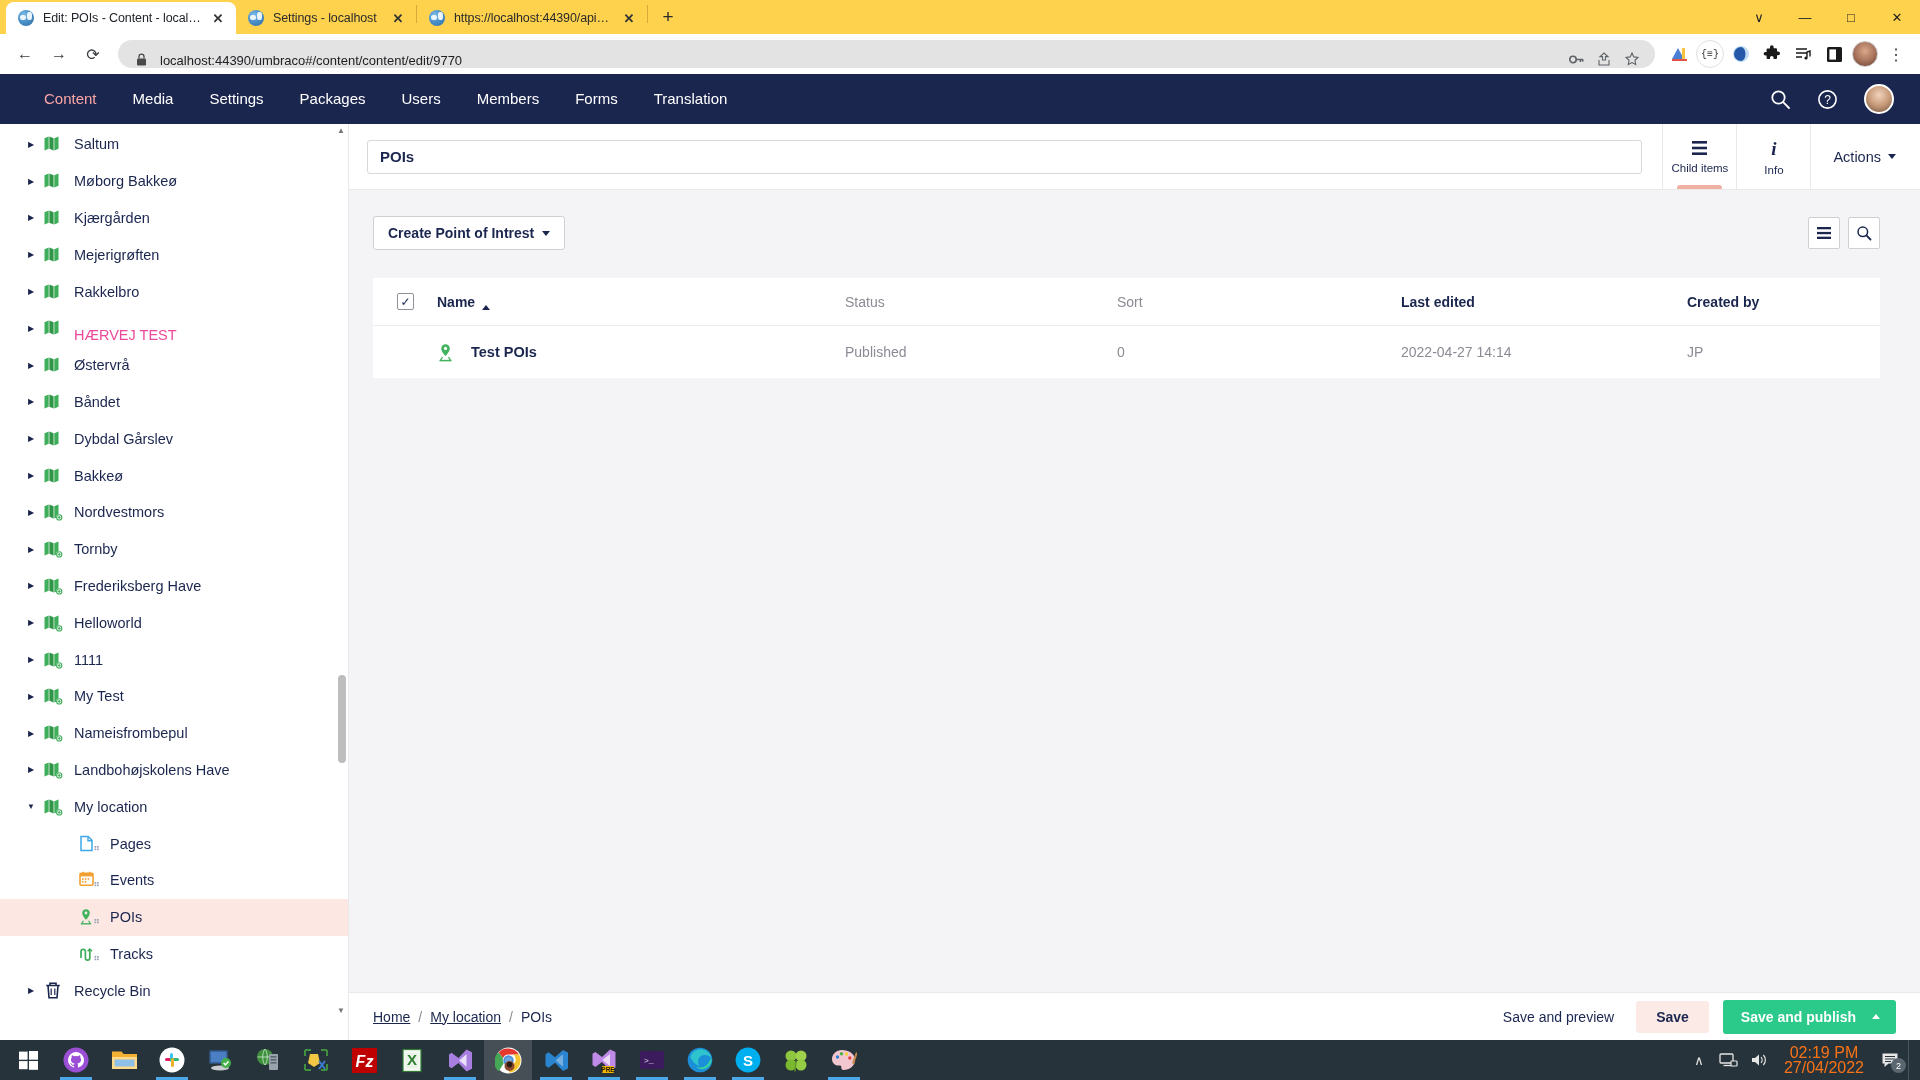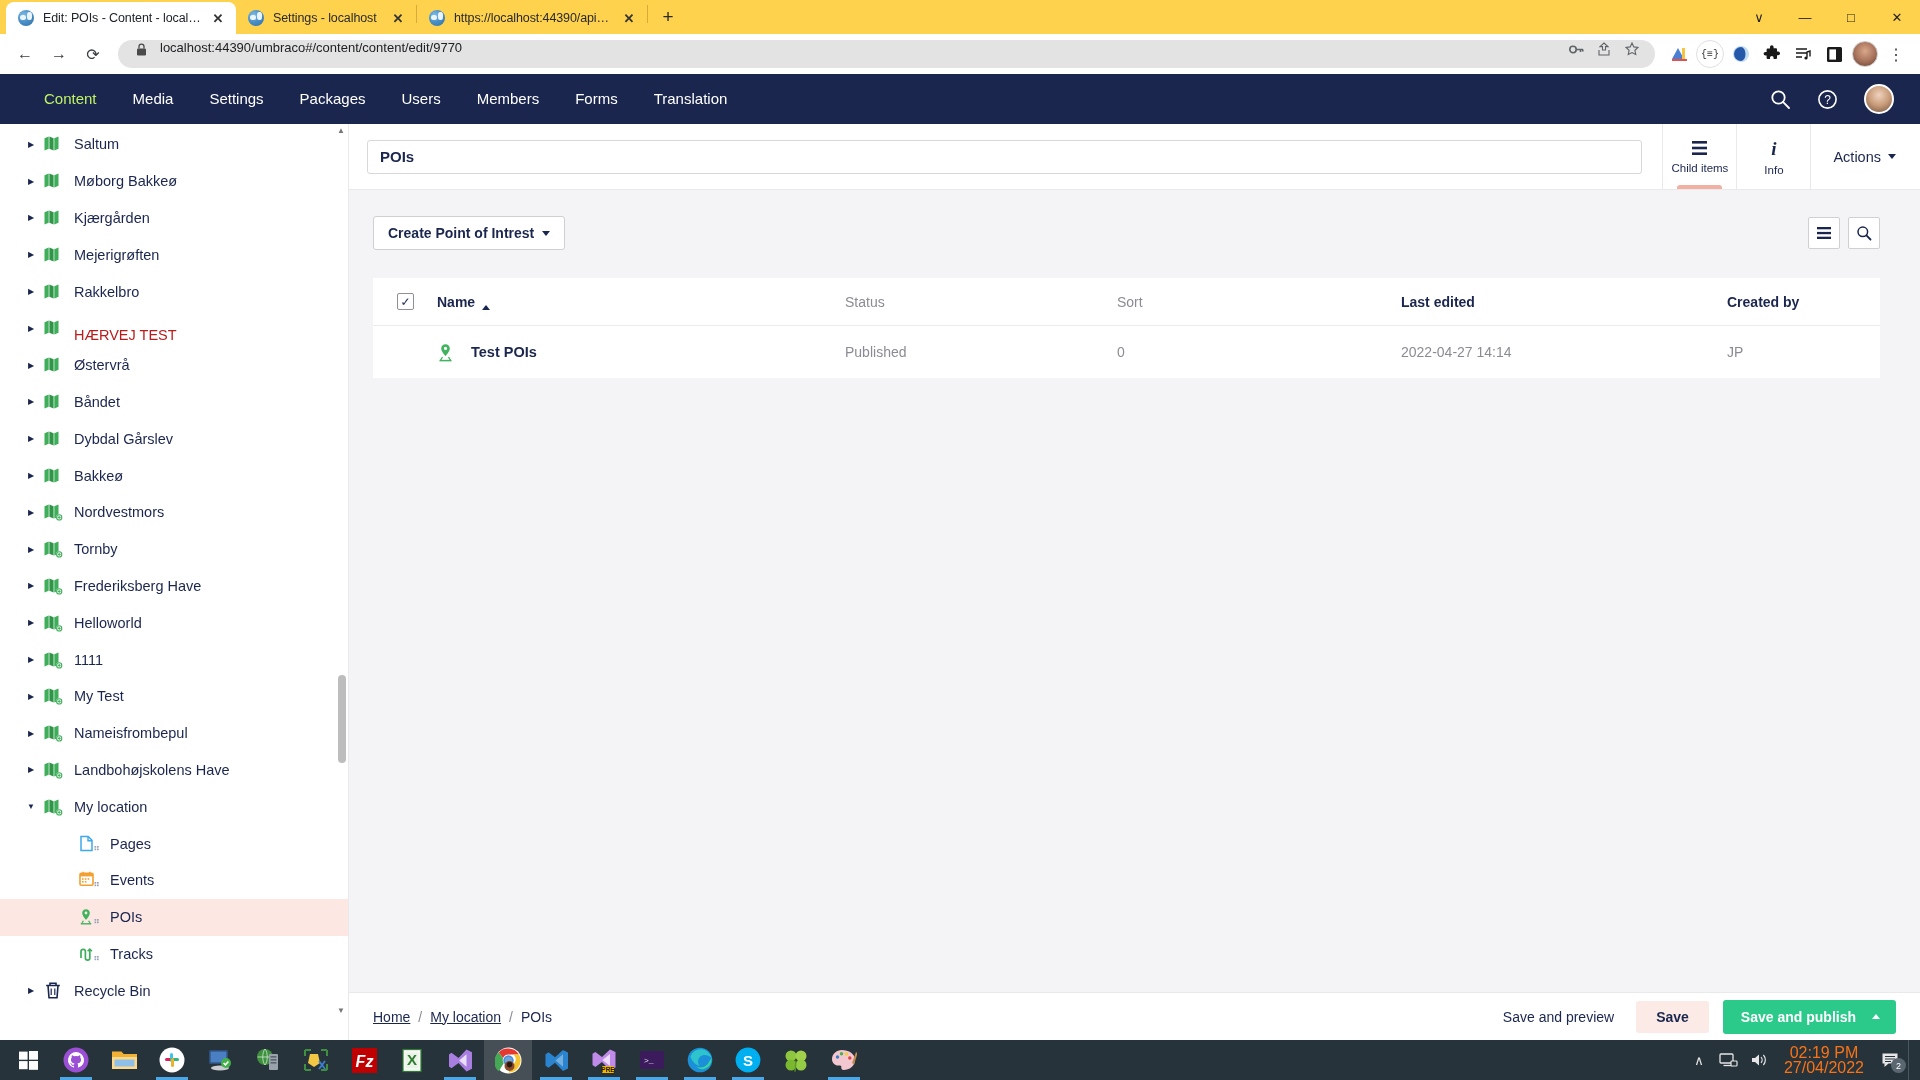--- a/index.html
+++ b/index.html
@@ -85,21 +85,21 @@
     width: 30px; height: 30px;
     display: flex; align-items: center; justify-content: center;
     color: #3c4043; font-size: 16px; border-radius: 50%;
   }
   .omnibox {
     flex: 1 1 auto;
     height: 28px;
     background: #e3e3e3;
     border-radius: 14px;
     display: flex;
-    align-items: flex-start;
+    align-items: flex-end;
     padding: 0 14px;
     gap: 10px;
     margin: 0 6px;
     min-width: 0;
   }
   .omnibox-url {
     flex: 1 1 auto;
     font-size: 13px;
     color: #202124;
     white-space: nowrap; overflow: hidden; text-overflow: ellipsis;
@@ -133,21 +133,21 @@
     flex: 0 0 50px;
   }
   .umb-nav-items { display: flex; align-items: center; gap: 0; }
   .umb-nav-item {
     color: #fff;
     font-size: 15px;
     padding: 0 18px;
     line-height: 50px;
     white-space: nowrap;
   }
-  .umb-nav-item.active { color: #bef264; }
+  .umb-nav-item.active { color: #fca5a5; }
   .umb-nav-right { margin-left: auto; display: flex; align-items: center; gap: 26px; }
   .umb-nav-icon { color: #fff; display: flex; align-items: center; justify-content: center; }
   .umb-avatar {
     width: 30px; height: 30px; border-radius: 50%;
     background: radial-gradient(circle at 50% 35%, #f0d2bd 0%, #c79a78 50%, #6b5140 100%);
     border: 2px solid #fff;
   }
 
   .umb-body { flex: 1 1 auto; display: flex; min-height: 0; }
 
@@ -164,21 +164,21 @@
   .tree-row {
     height: 36.8px;
     display: flex;
     align-items: center;
     padding-left: 22px;
     font-size: 14.5px;
     color: #1b264f;
     position: relative;
   }
   .tree-row.active { background: #fce7e3; }
-  .tree-row.muted .tree-label { color: #b91c1c; margin-top: 14px; }
+  .tree-row.muted .tree-label { color: #ec4899; margin-top: 14px; }
   .tree-arrow {
     width: 18px; flex: 0 0 18px;
     display: flex; align-items: center; justify-content: center;
     color: #1b264f; font-size: 8px;
   }
   .tree-arrow.open { transform: rotate(0deg); }
   .tree-icon {
     width: 26px; flex: 0 0 26px;
     display: flex; align-items: center; justify-content: center;
     margin-right: 8px;
@@ -281,21 +281,21 @@
     width: 17px; height: 17px;
     border: 1px solid #8f8f97; border-radius: 2px;
     background: #fff;
     display: flex; align-items: center; justify-content: center;
     font-size: 12px; color: #1b264f;
   }
   .col-name { flex: 0 0 408px; display: flex; align-items: center; gap: 0; }
   .col-status { flex: 0 0 272px; }
   .col-sort { flex: 0 0 284px; }
   .col-edited { flex: 0 0 286px; }
-  .col-created { flex: 1 1 auto; margin-left: 40px; }
+  .col-created { flex: 1 1 auto; }
   .lv-head .col-name { font-size: 14px; color: #1b264f; font-weight: bold; align-items: flex-end; }
   .lv-head .col-status, .lv-head .col-sort { font-size: 14px; color: #8b8b95; }
   .lv-head .col-edited, .lv-head .col-created { font-size: 14px; color: #1b264f; font-weight: bold; }
   .sort-asc { display: inline-block; width: 0; height: 0; margin-left: 7px;
     border-left: 4px solid transparent; border-right: 4px solid transparent; border-bottom: 5px solid #1b264f; }
   .row-icon { width: 34px; flex: 0 0 34px; display: flex; align-items: center; }
   .row-name { font-size: 14.5px; color: #1b264f; font-weight: bold; }
   .lv-row .col-status, .lv-row .col-sort, .lv-row .col-edited, .lv-row .col-created {
     font-size: 14px; color: #8b8b95;
   }

